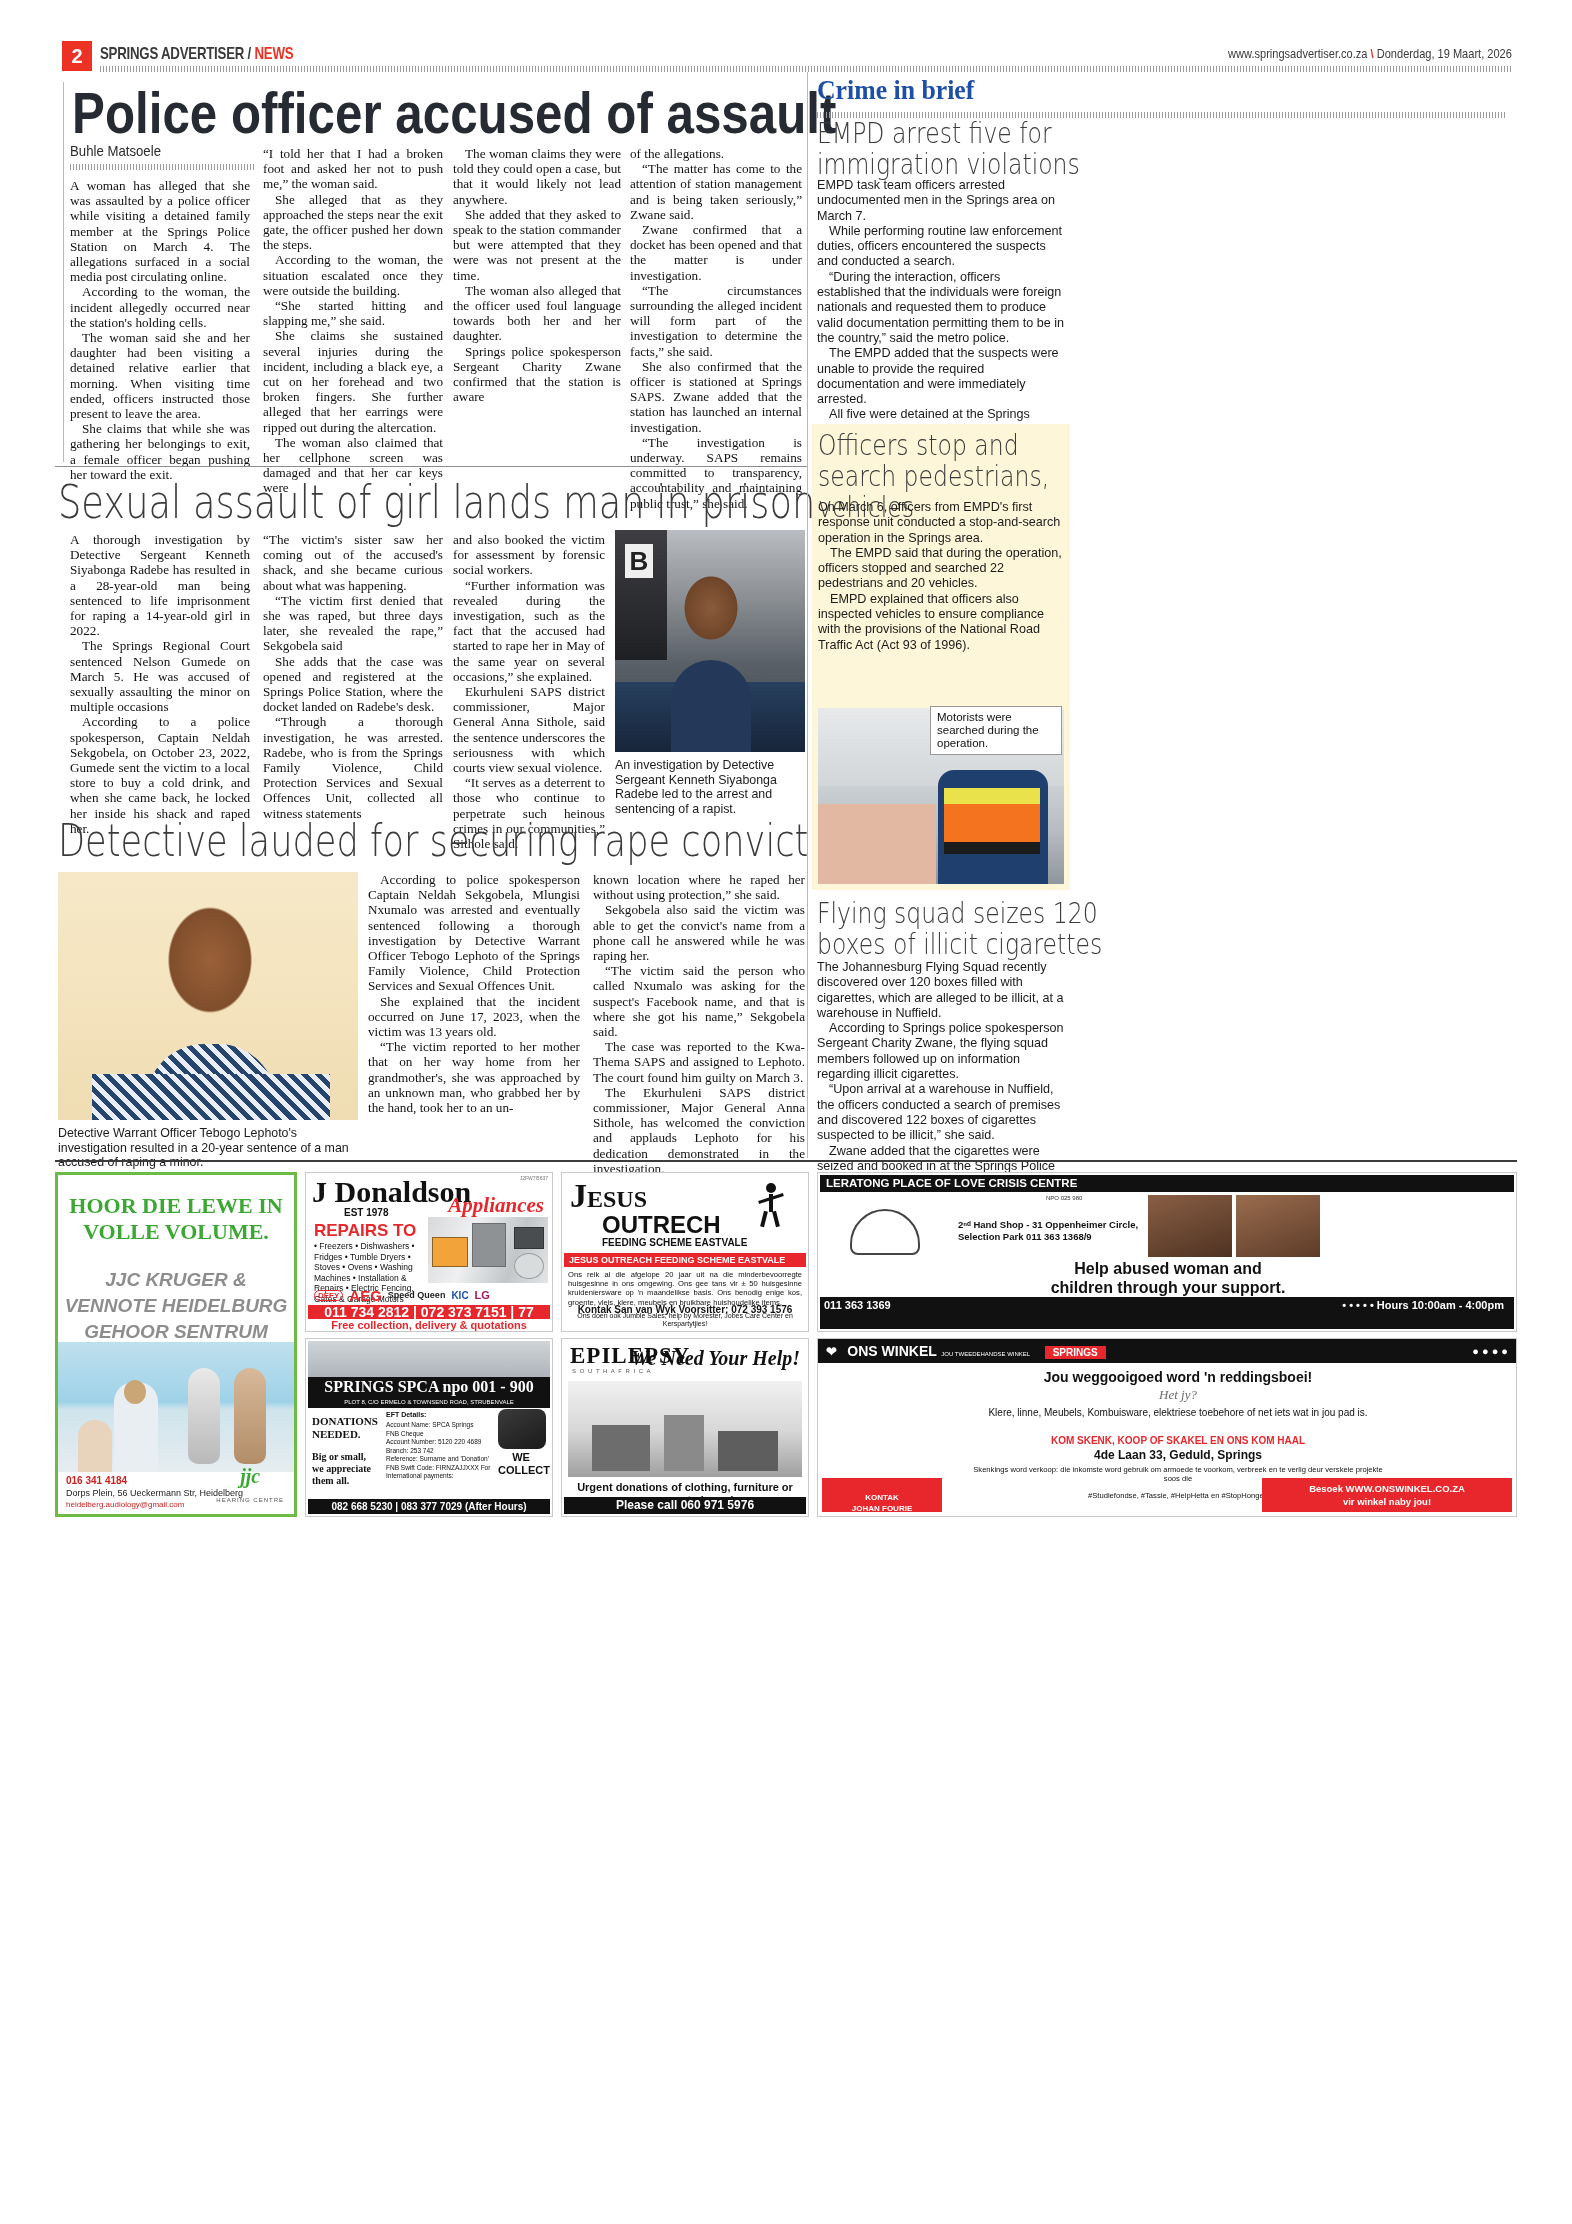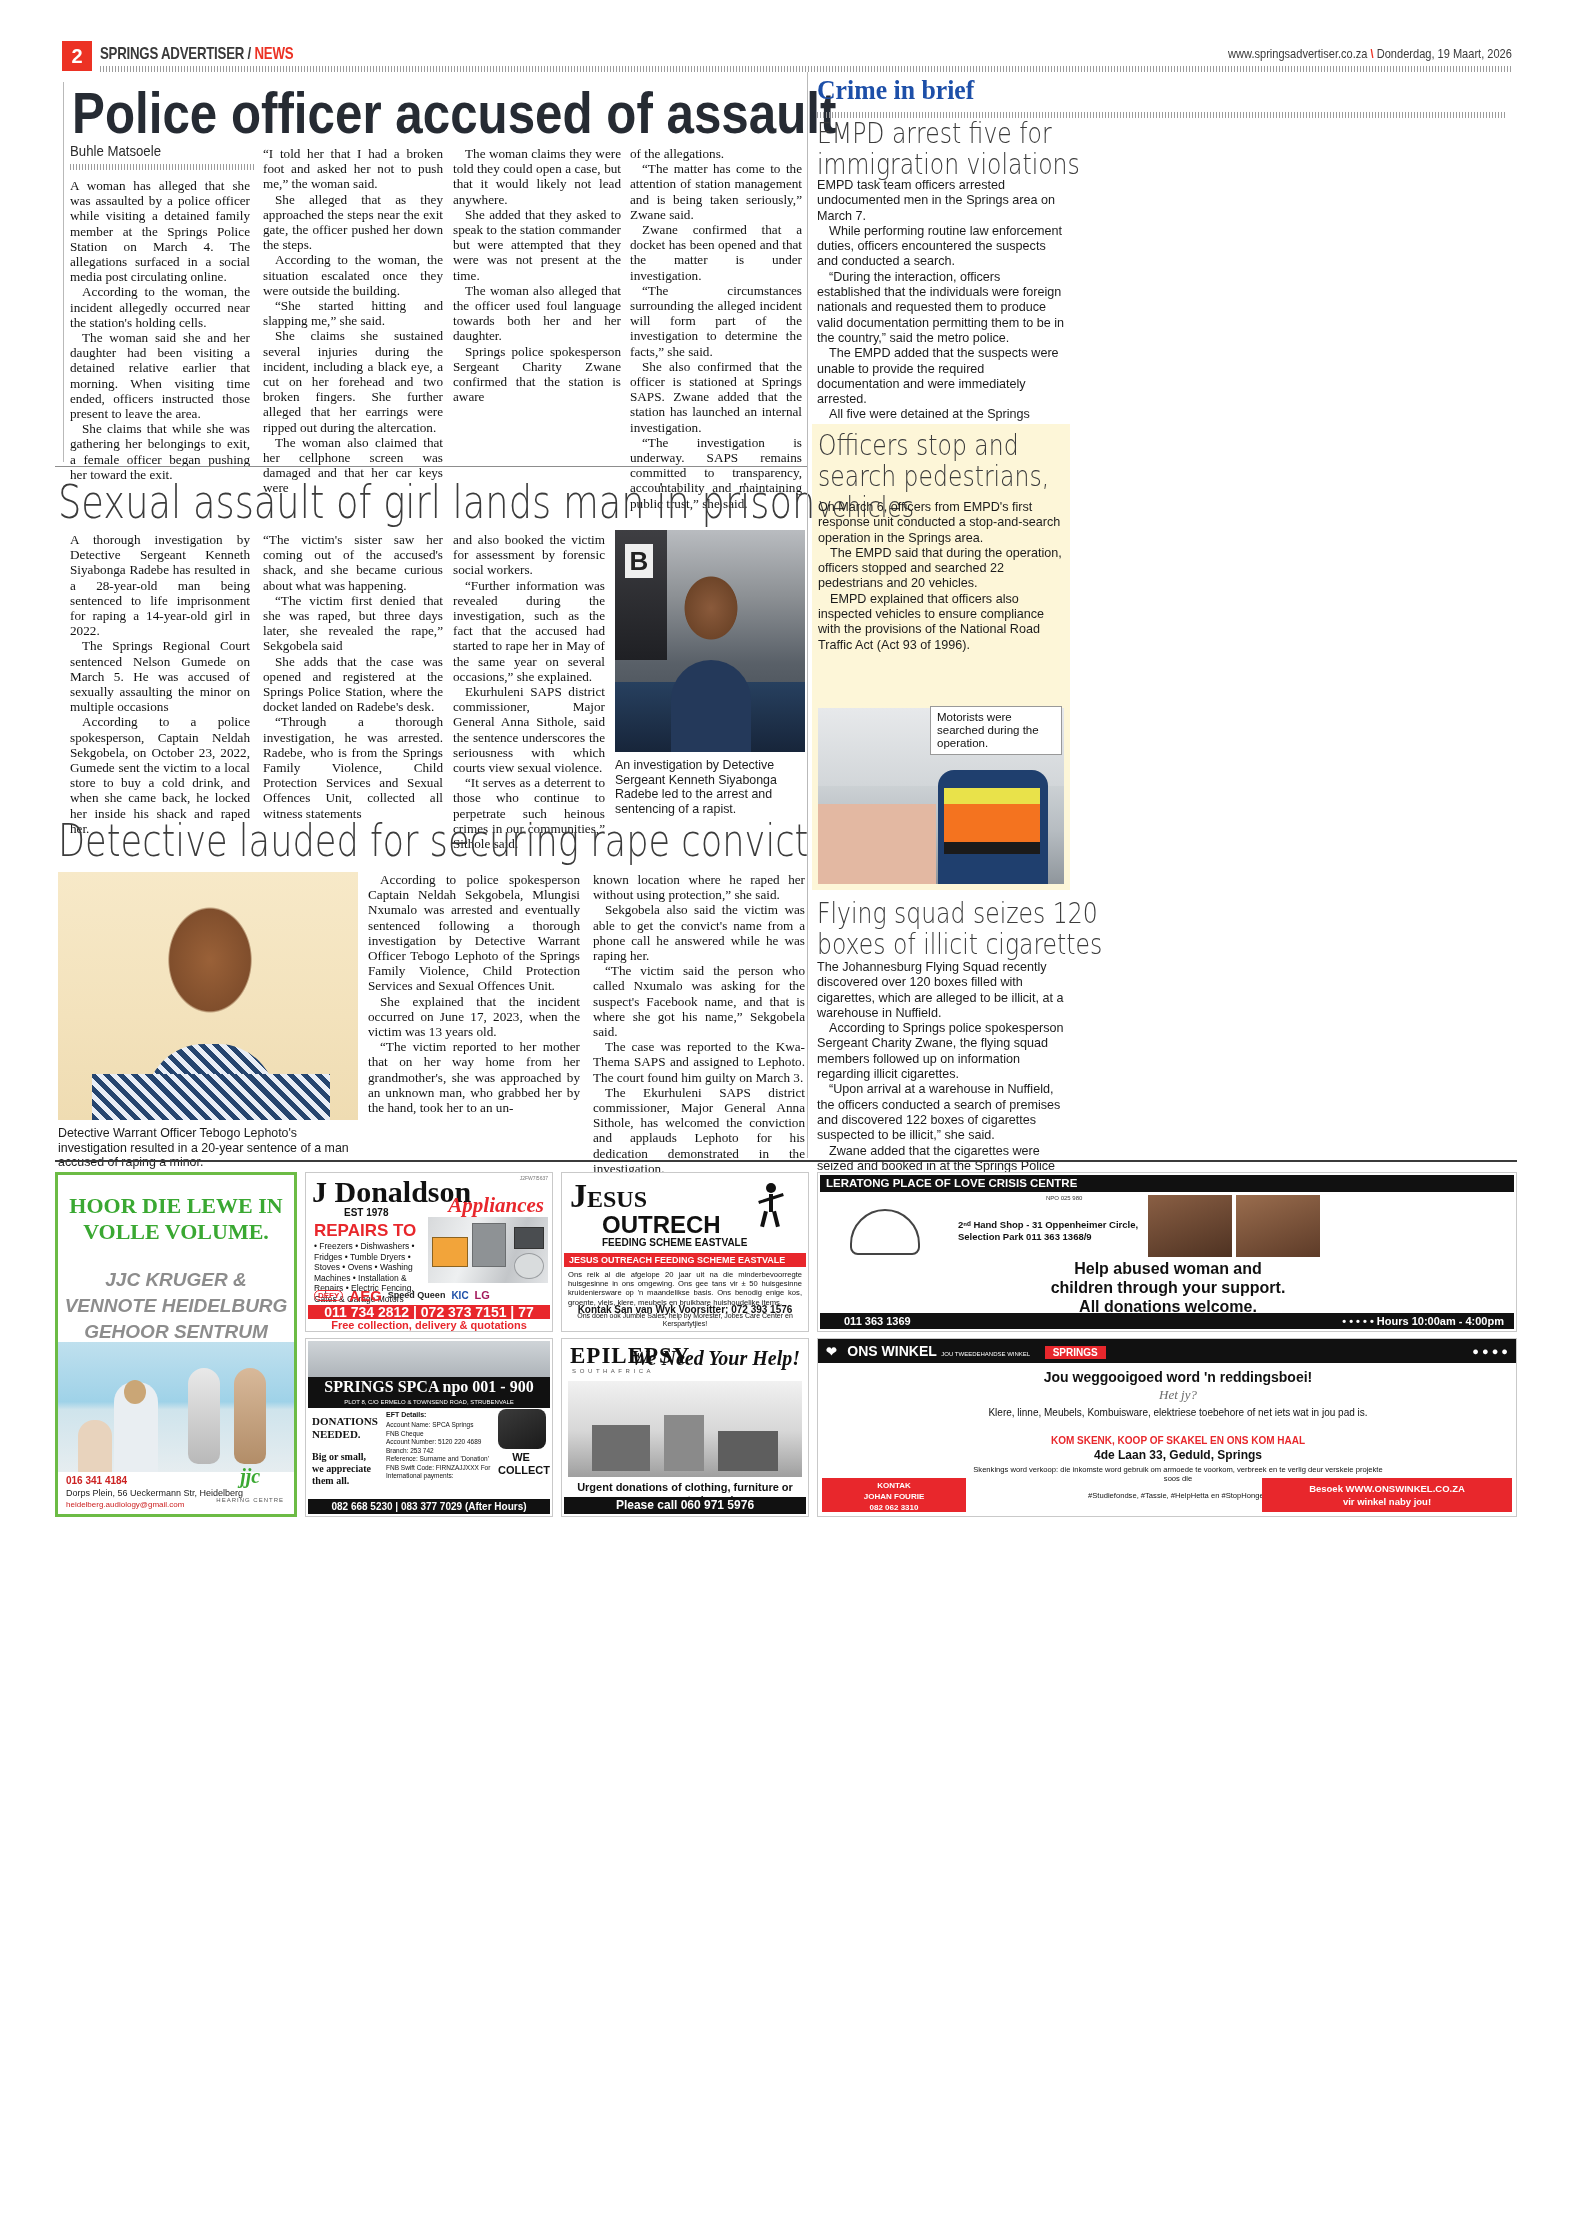--- a/index.html
+++ b/index.html
@@ -416,21 +416,21 @@
   <div style="position:absolute;left:228px;top:22px;font-family:'Liberation Sans',sans-serif;font-size:6px;color:#333;">NPO 025 980</div>
   <div style="position:absolute;left:330px;top:22px;width:84px;height:62px;background:linear-gradient(160deg,#8a5f44,#4e3222);"></div>
   <div style="position:absolute;left:418px;top:22px;width:84px;height:62px;background:linear-gradient(160deg,#9a6d4e,#5d3b28);"></div>
   <div style="position:absolute;left:12px;top:22px;width:120px;height:72px;background:#fff;">
     <div style="position:absolute;left:20px;top:14px;width:70px;height:46px;border:2px solid #444;border-radius:36px 36px 8px 8px;"></div>
   </div>
   <div style="position:absolute;left:140px;top:46px;width:190px;font-family:'Liberation Sans',sans-serif;font-weight:bold;font-size:9.5px;line-height:12px;color:#111;">2ⁿᵈ Hand Shop - 31 Oppenheimer Circle, Selection Park 011 363 1368/9</div>
   <div style="position:absolute;left:140px;top:86px;width:420px;text-align:center;font-family:'Liberation Sans',sans-serif;font-weight:bold;font-size:16px;line-height:19px;color:#111;">
     <span>Help abused woman and</span><br><span>children through your support.</span><br><span>All donations welcome.</span>
   </div>
-  <div class="blkbar" style="position:absolute;left:2px;right:2px;bottom:2px;height:16px;font-size:11px;line-height:16px;text-align:left;padding-left:24px;">
+  <div class="blkbar" style="position:absolute;left:2px;right:2px;bottom:2px;height:32px;font-size:11px;line-height:16px;text-align:left;padding-left:4px;">
     <span>011 363 1369</span>
     <span style="float:right;padding-right:10px;">• • • • •
       <span>Hours 10:00am - 4:00pm</span></span>
   </div>
 </div>
 
 <div class="ad" style="left:817px; top:1338px; width:700px; height:179px; background:#fff; border:1px solid #c9c9c9;">
   <div class="blkbar" style="position:absolute;left:0;right:0;top:0;height:24px;text-align:left;">
     <span style="display:inline-block;margin:0 6px 0 8px;color:#fff;font-size:13px;">❤</span>
     <span style="font-size:14px;line-height:24px;">ONS WINKEL</span>
@@ -443,21 +443,21 @@
       <span>●</span>
     </span>
   </div>
   <div style="position:absolute;left:150px;top:30px;width:420px;text-align:center;font-family:'Liberation Sans',sans-serif;font-weight:bold;font-size:14px;color:#111;">Jou weggooigoed word 'n reddingsboei!</div>
   <div style="position:absolute;left:150px;top:48px;width:420px;text-align:center;font-family:'Liberation Serif',serif;font-style:italic;font-size:13px;color:#6a6a6a;">Het jy?</div>
   <div style="position:absolute;left:150px;top:68px;width:420px;text-align:center;font-family:'Liberation Sans',sans-serif;font-size:10px;line-height:12px;color:#111;">Klere, linne, Meubels, Kombuisware, elektriese toebehore of net iets wat in jou pad is.</div>
   <div style="position:absolute;left:150px;top:96px;width:420px;text-align:center;font-family:'Liberation Sans',sans-serif;font-weight:bold;font-size:10px;color:#e8272c;">KOM SKENK, KOOP OF SKAKEL EN ONS KOM HAAL</div>
   <div style="position:absolute;left:150px;top:109px;width:420px;text-align:center;font-family:'Liberation Sans',sans-serif;font-weight:bold;font-size:12px;color:#111;">4de Laan 33, Geduld, Springs</div>
   <div style="position:absolute;left:150px;top:126px;width:420px;text-align:center;font-family:'Liberation Sans',sans-serif;font-size:7.6px;line-height:9px;color:#111;">Skenkings word verkoop: die inkomste word gebruik om armoede te voorkom, verbreek en te verlig deur verskeie projekte soos die</div>
   <div style="position:absolute;left:150px;top:152px;width:420px;text-align:center;font-family:'Liberation Sans',sans-serif;font-size:7.6px;color:#111;">#Studiefondse, #Tassie, #HelpHetta en #StopHonger.</div>
-  <div class="redbar" style="position:absolute;left:4px;bottom:4px;width:144px;height:34px;font-size:8px;line-height:11px;padding-top:2px;">
+  <div class="redbar" style="position:absolute;left:4px;bottom:4px;width:120px;height:34px;font-size:8px;line-height:11px;padding-top:14px;">
     <span>KONTAK</span><br>
     <span>JOHAN FOURIE</span><br>
     <span>082 062 3310</span>
   </div>
   <div class="redbar" style="position:absolute;right:4px;bottom:4px;width:250px;height:34px;font-size:9.5px;line-height:13px;padding-top:4px;">
     <span>Besoek WWW.ONSWINKEL.CO.ZA</span><br>
     <span>vir winkel naby jou!</span>
   </div>
 </div>
 

